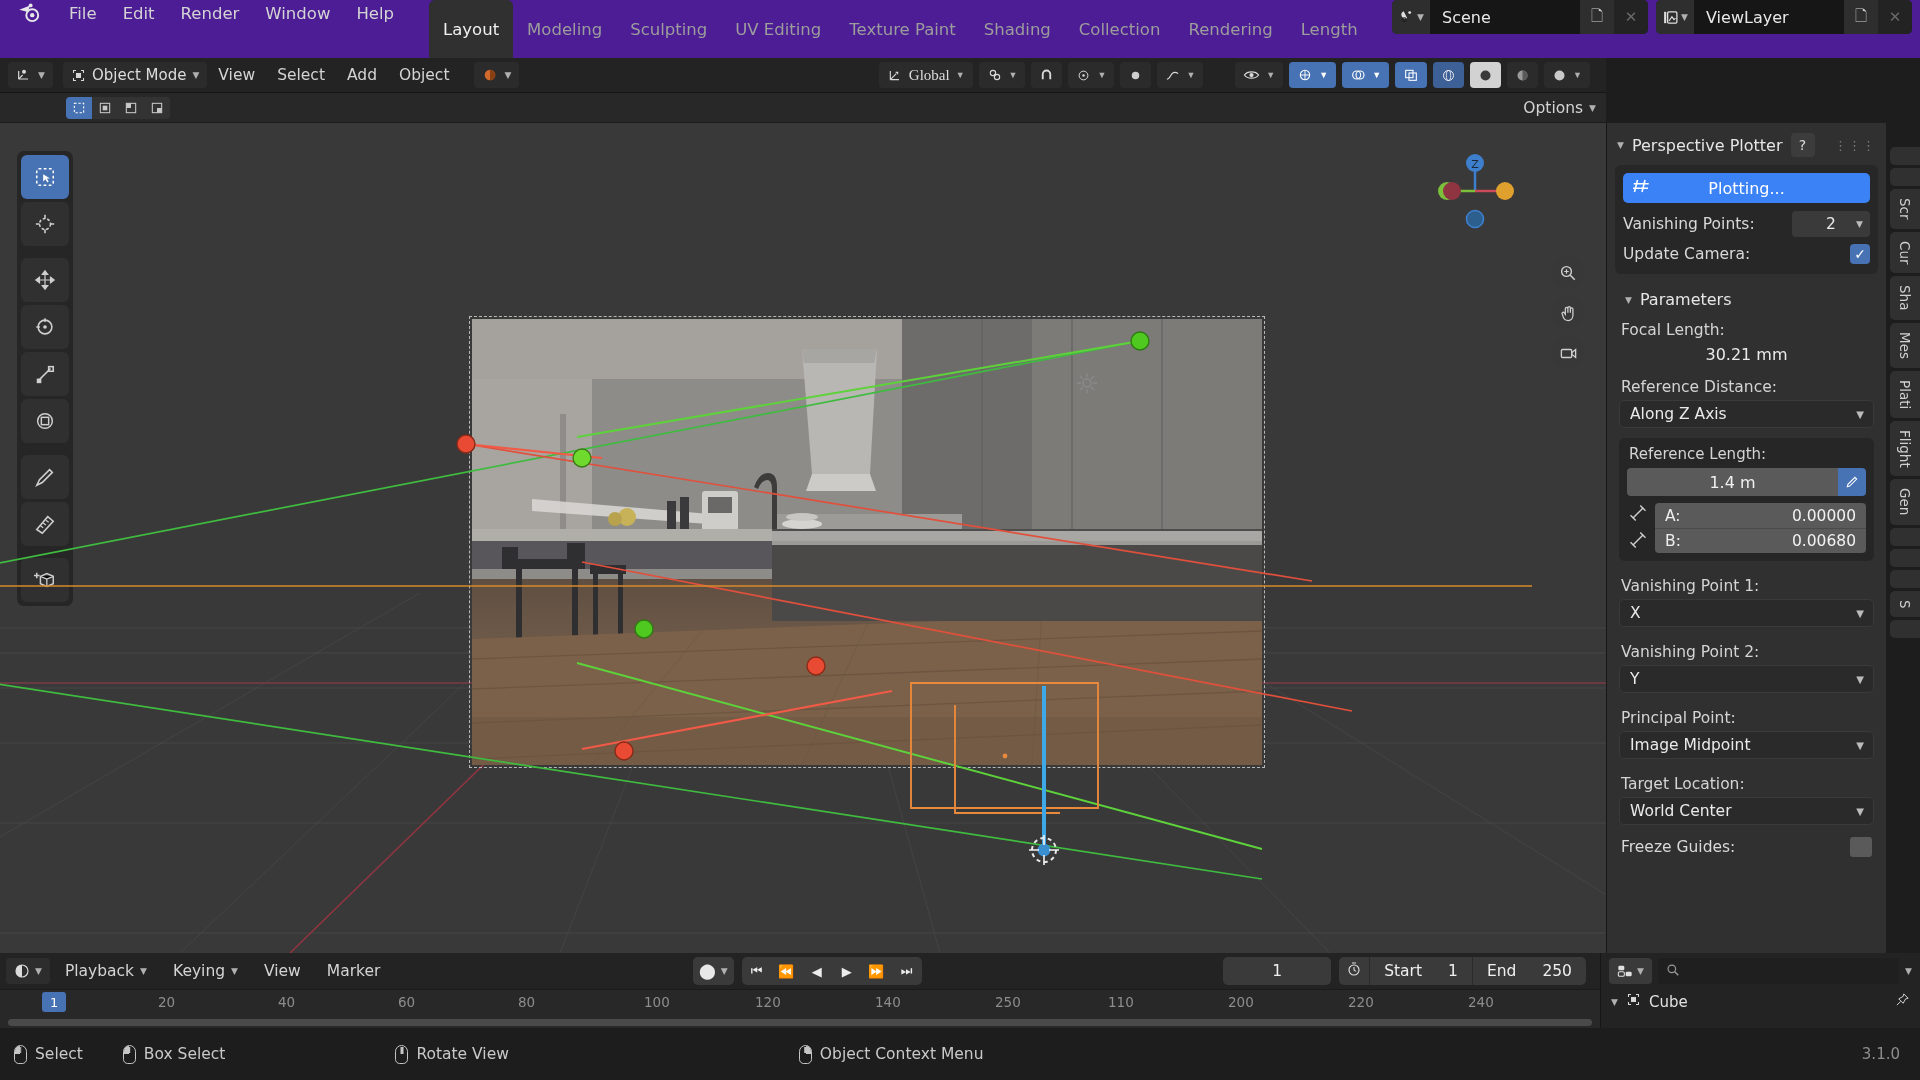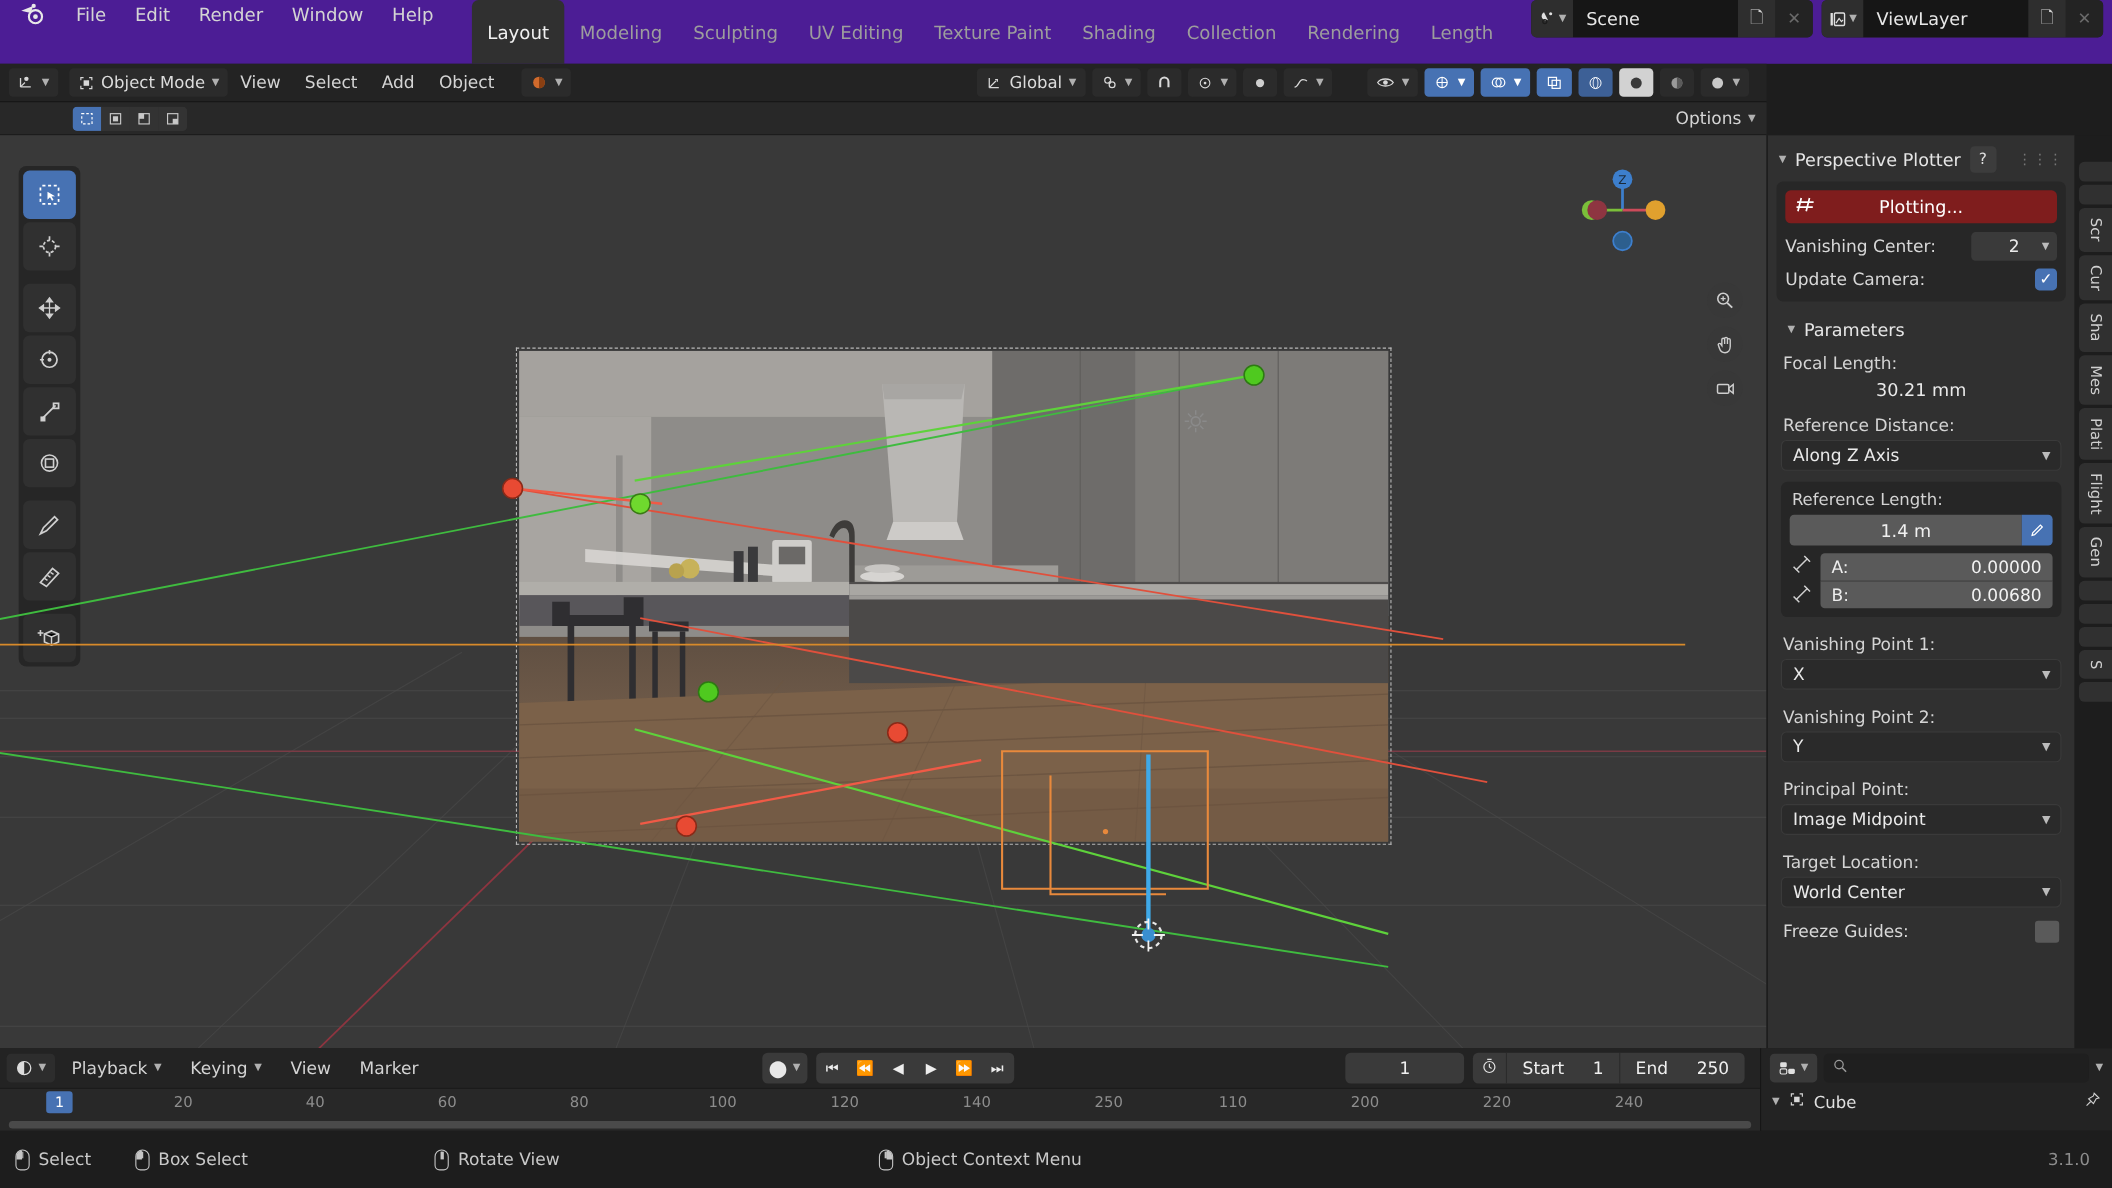--- a/index.html
+++ b/index.html
@@ -139,21 +139,21 @@
   }
   .np-help {
     width: 24px; height: 24px; border-radius: 4px; background: #3c3c3c;
     display: flex; align-items: center; justify-content: center; font-size: 14px; color: #dcdcdc;
   }
   .np-grip { margin-left: auto; color: #777; font-size: 13px; letter-spacing: 1px; }
   .np-box {
     margin: 0 8px 10px 8px; background: #272727; border-radius: 6px; padding: 8px;
   }
   .np-btn-blue {
-    height: 30px; background: #7f1d1d; border-radius: 5px; color: #fff;
+    height: 30px; background: #3b82f6; border-radius: 5px; color: #fff;
     display: flex; align-items: center; justify-content: center; position: relative;
     font-size: 16px; margin-bottom: 8px;
   }
   .np-btn-blue .lead { position: absolute; left: 10px; font-size: 15px; }
   .np-row { display: flex; align-items: center; margin-bottom: 7px; }
   .np-label { font-size: 15.5px; color: #d8d8d8; }
   .np-dd-small {
     margin-left: auto; width: 78px; height: 26px; background: #3a3a3a; border-radius: 4px;
     display: flex; align-items: center; justify-content: center; position: relative;
     font-size: 15.5px; color: #eaeaea;
@@ -407,21 +407,21 @@
   <div class="vph-plain">Add</div>
   <div class="vph-plain">Object</div>
   <div class="vph-btn" style="margin-left:14px">
     <svg width="16" height="16" viewBox="0 0 24 24">
         <circle cx="12" cy="12" r="8" fill="#d06a2c"></circle>
         <path d="M12 4 A8 8 0 0 1 12 20 Z" fill="#8a3f12"></path>
       </svg>
     <span class="chev">▼</span>
   </div>
 
-  <div style="margin-left:auto; display:flex; align-items:center; gap:6px; padding-right:8px;">
+  <div style="margin-left:auto; display:flex; align-items:center; gap:6px; padding-right:8px;font-family:Liberation Serif, serif;">
     <div class="vph-btn">
       <svg width="16" height="16" viewBox="0 0 24 24">
           <path d="M5 19 L5 6 M5 19 L18 19 M5 19 L14 10" stroke="#d8d8d8" stroke-width="1.7" fill="none"></path>
           <path d="M13 8 L16 8 L16 11" stroke="#d8d8d8" stroke-width="1.7" fill="none"></path>
         </svg>
       <span>Global</span>
       <span class="chev">▼</span>
     </div>
     <div class="vph-btn">
       <svg width="16" height="16" viewBox="0 0 24 24">
@@ -793,21 +793,21 @@
   <div class="np-box">
     <div class="np-btn-blue">
       <span class="lead">
         <svg width="18" height="14" viewBox="0 0 24 18">
             <path d="M6 1 L2 17 M16 1 L12 17 M1 6 H21 M0 12 H20" stroke="#fff" stroke-width="2.1" fill="none"></path>
           </svg>
       </span>
       <span>Plotting...</span>
     </div>
     <div class="np-row">
-      <span class="np-label">Vanishing Center:</span>
+      <span class="np-label">Vanishing Points:</span>
       <span class="np-dd-small">
         <span>2</span>
         <span class="c">▼</span>
       </span>
     </div>
     <div class="np-row" style="margin-bottom:2px">
       <span class="np-label">Update Camera:</span>
       <span class="np-check">✓</span>
     </div>
   </div>

